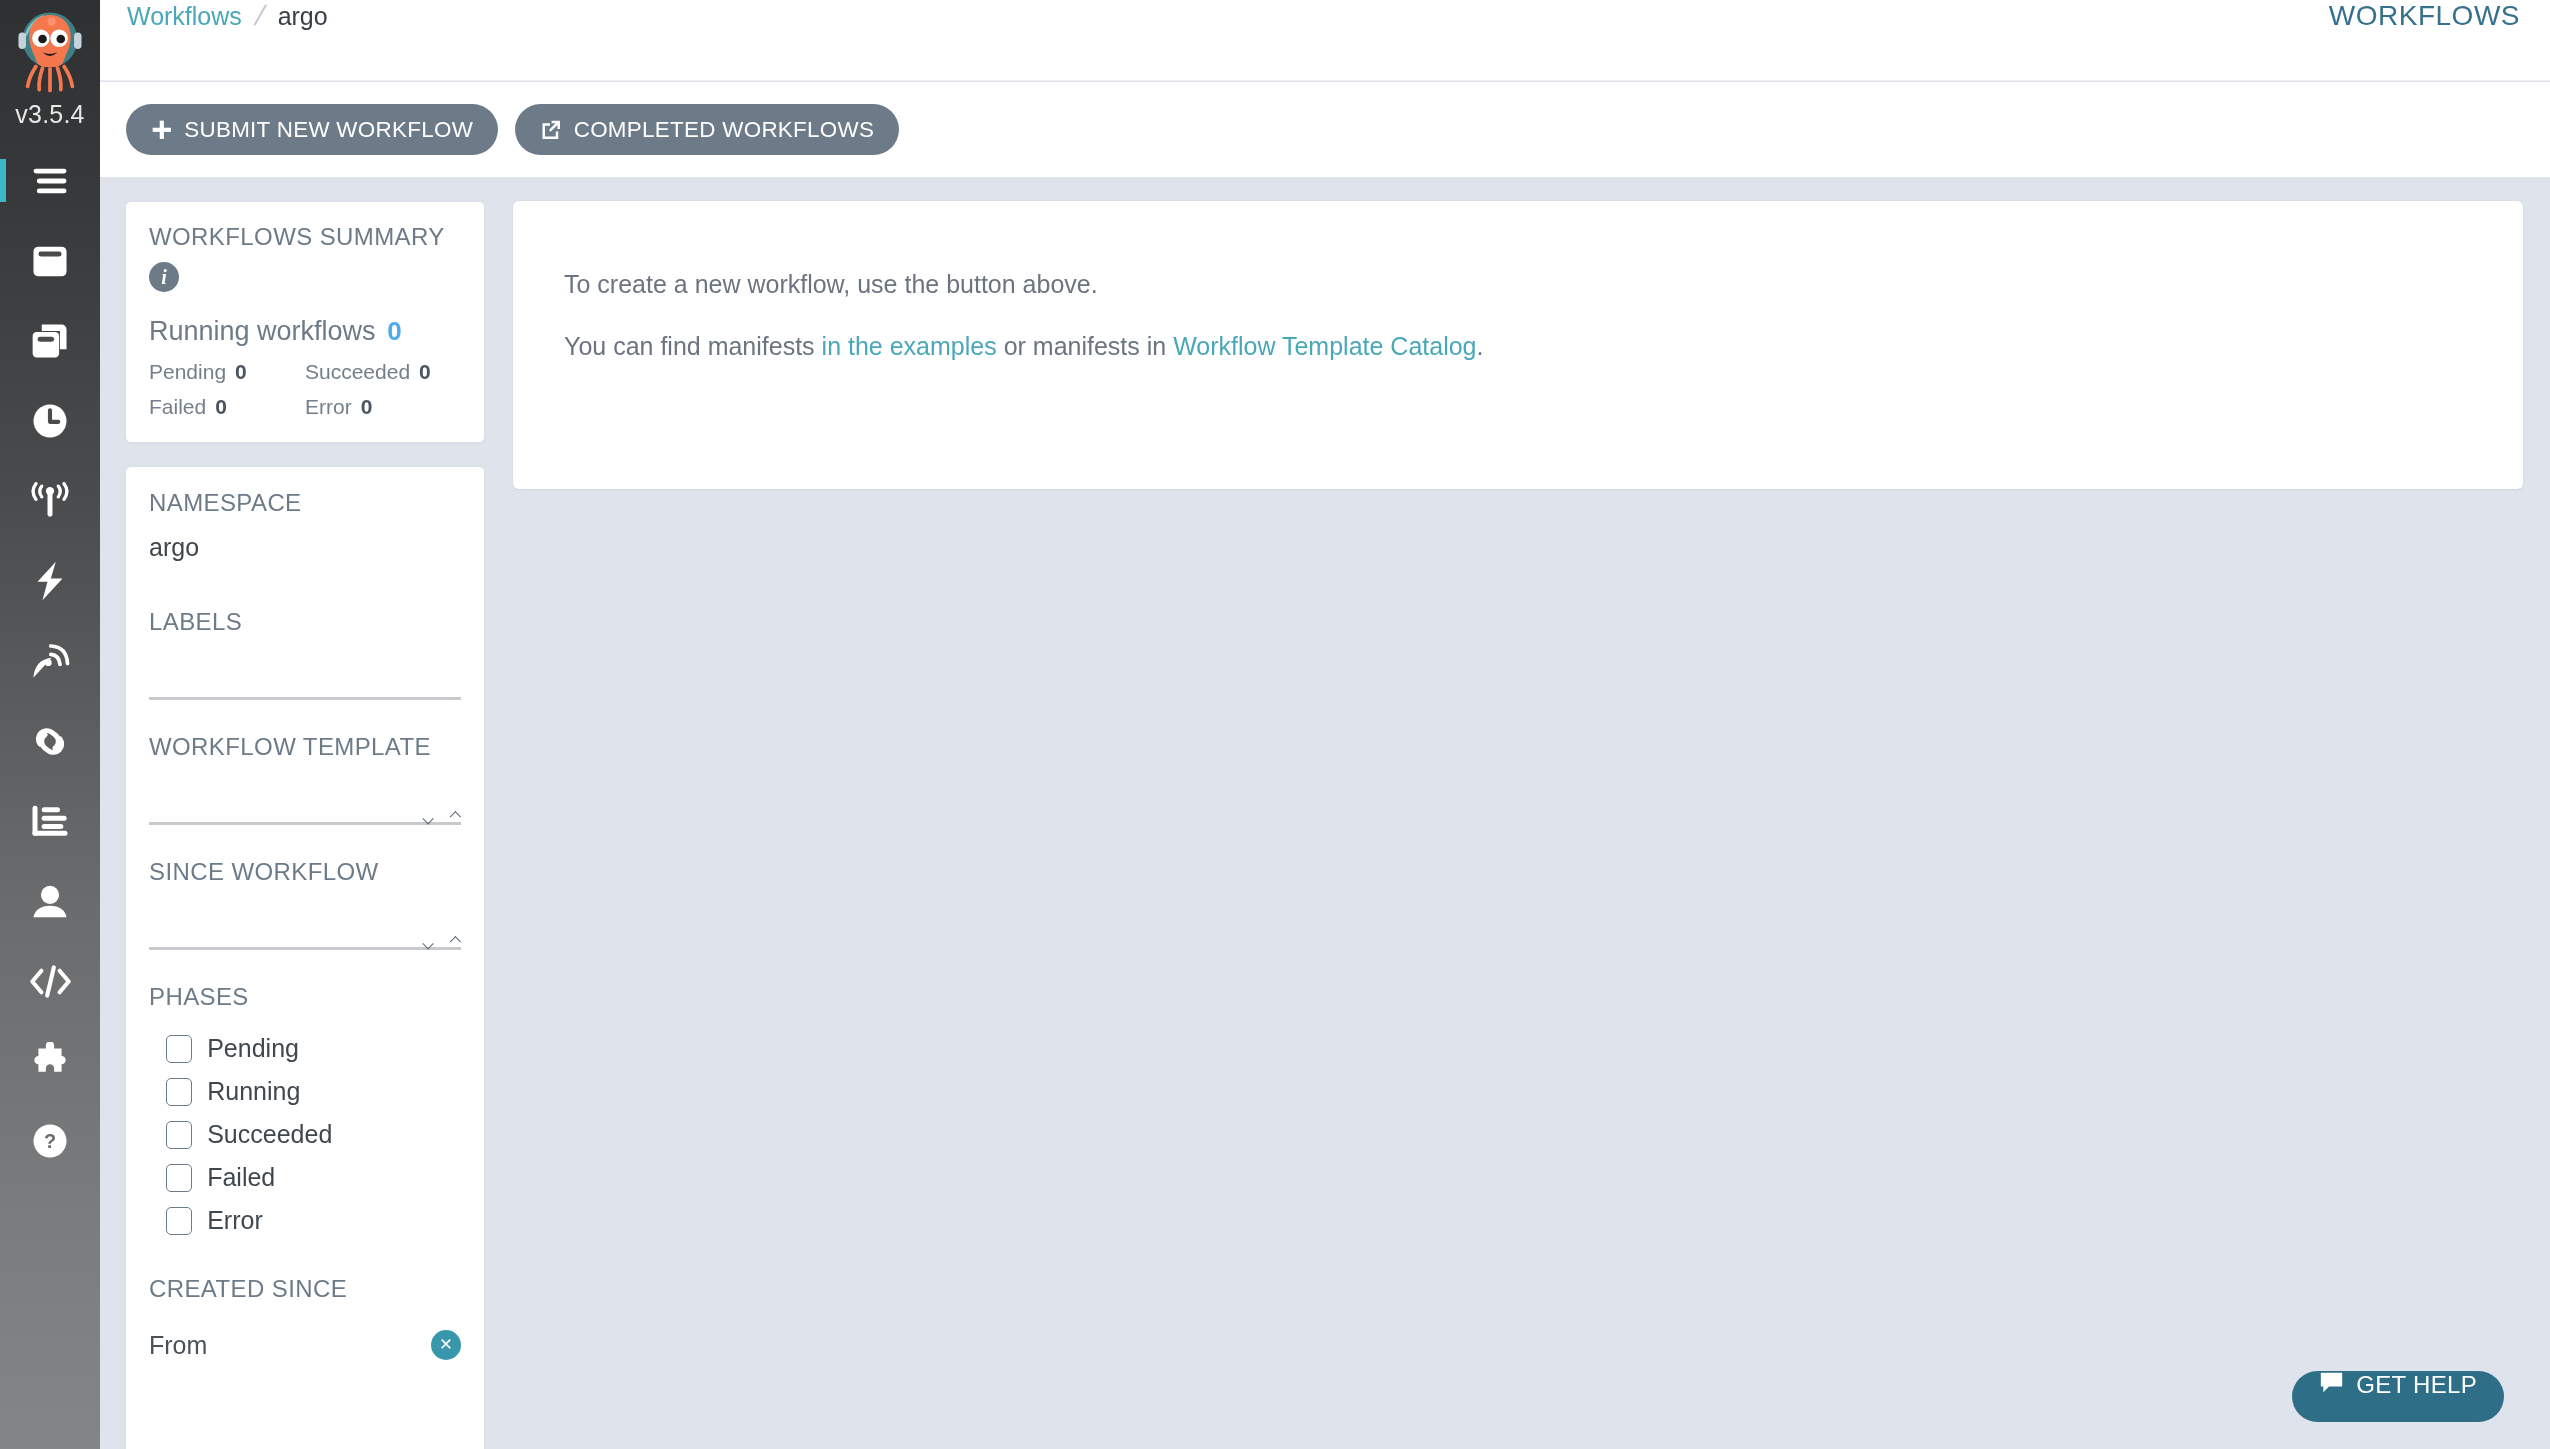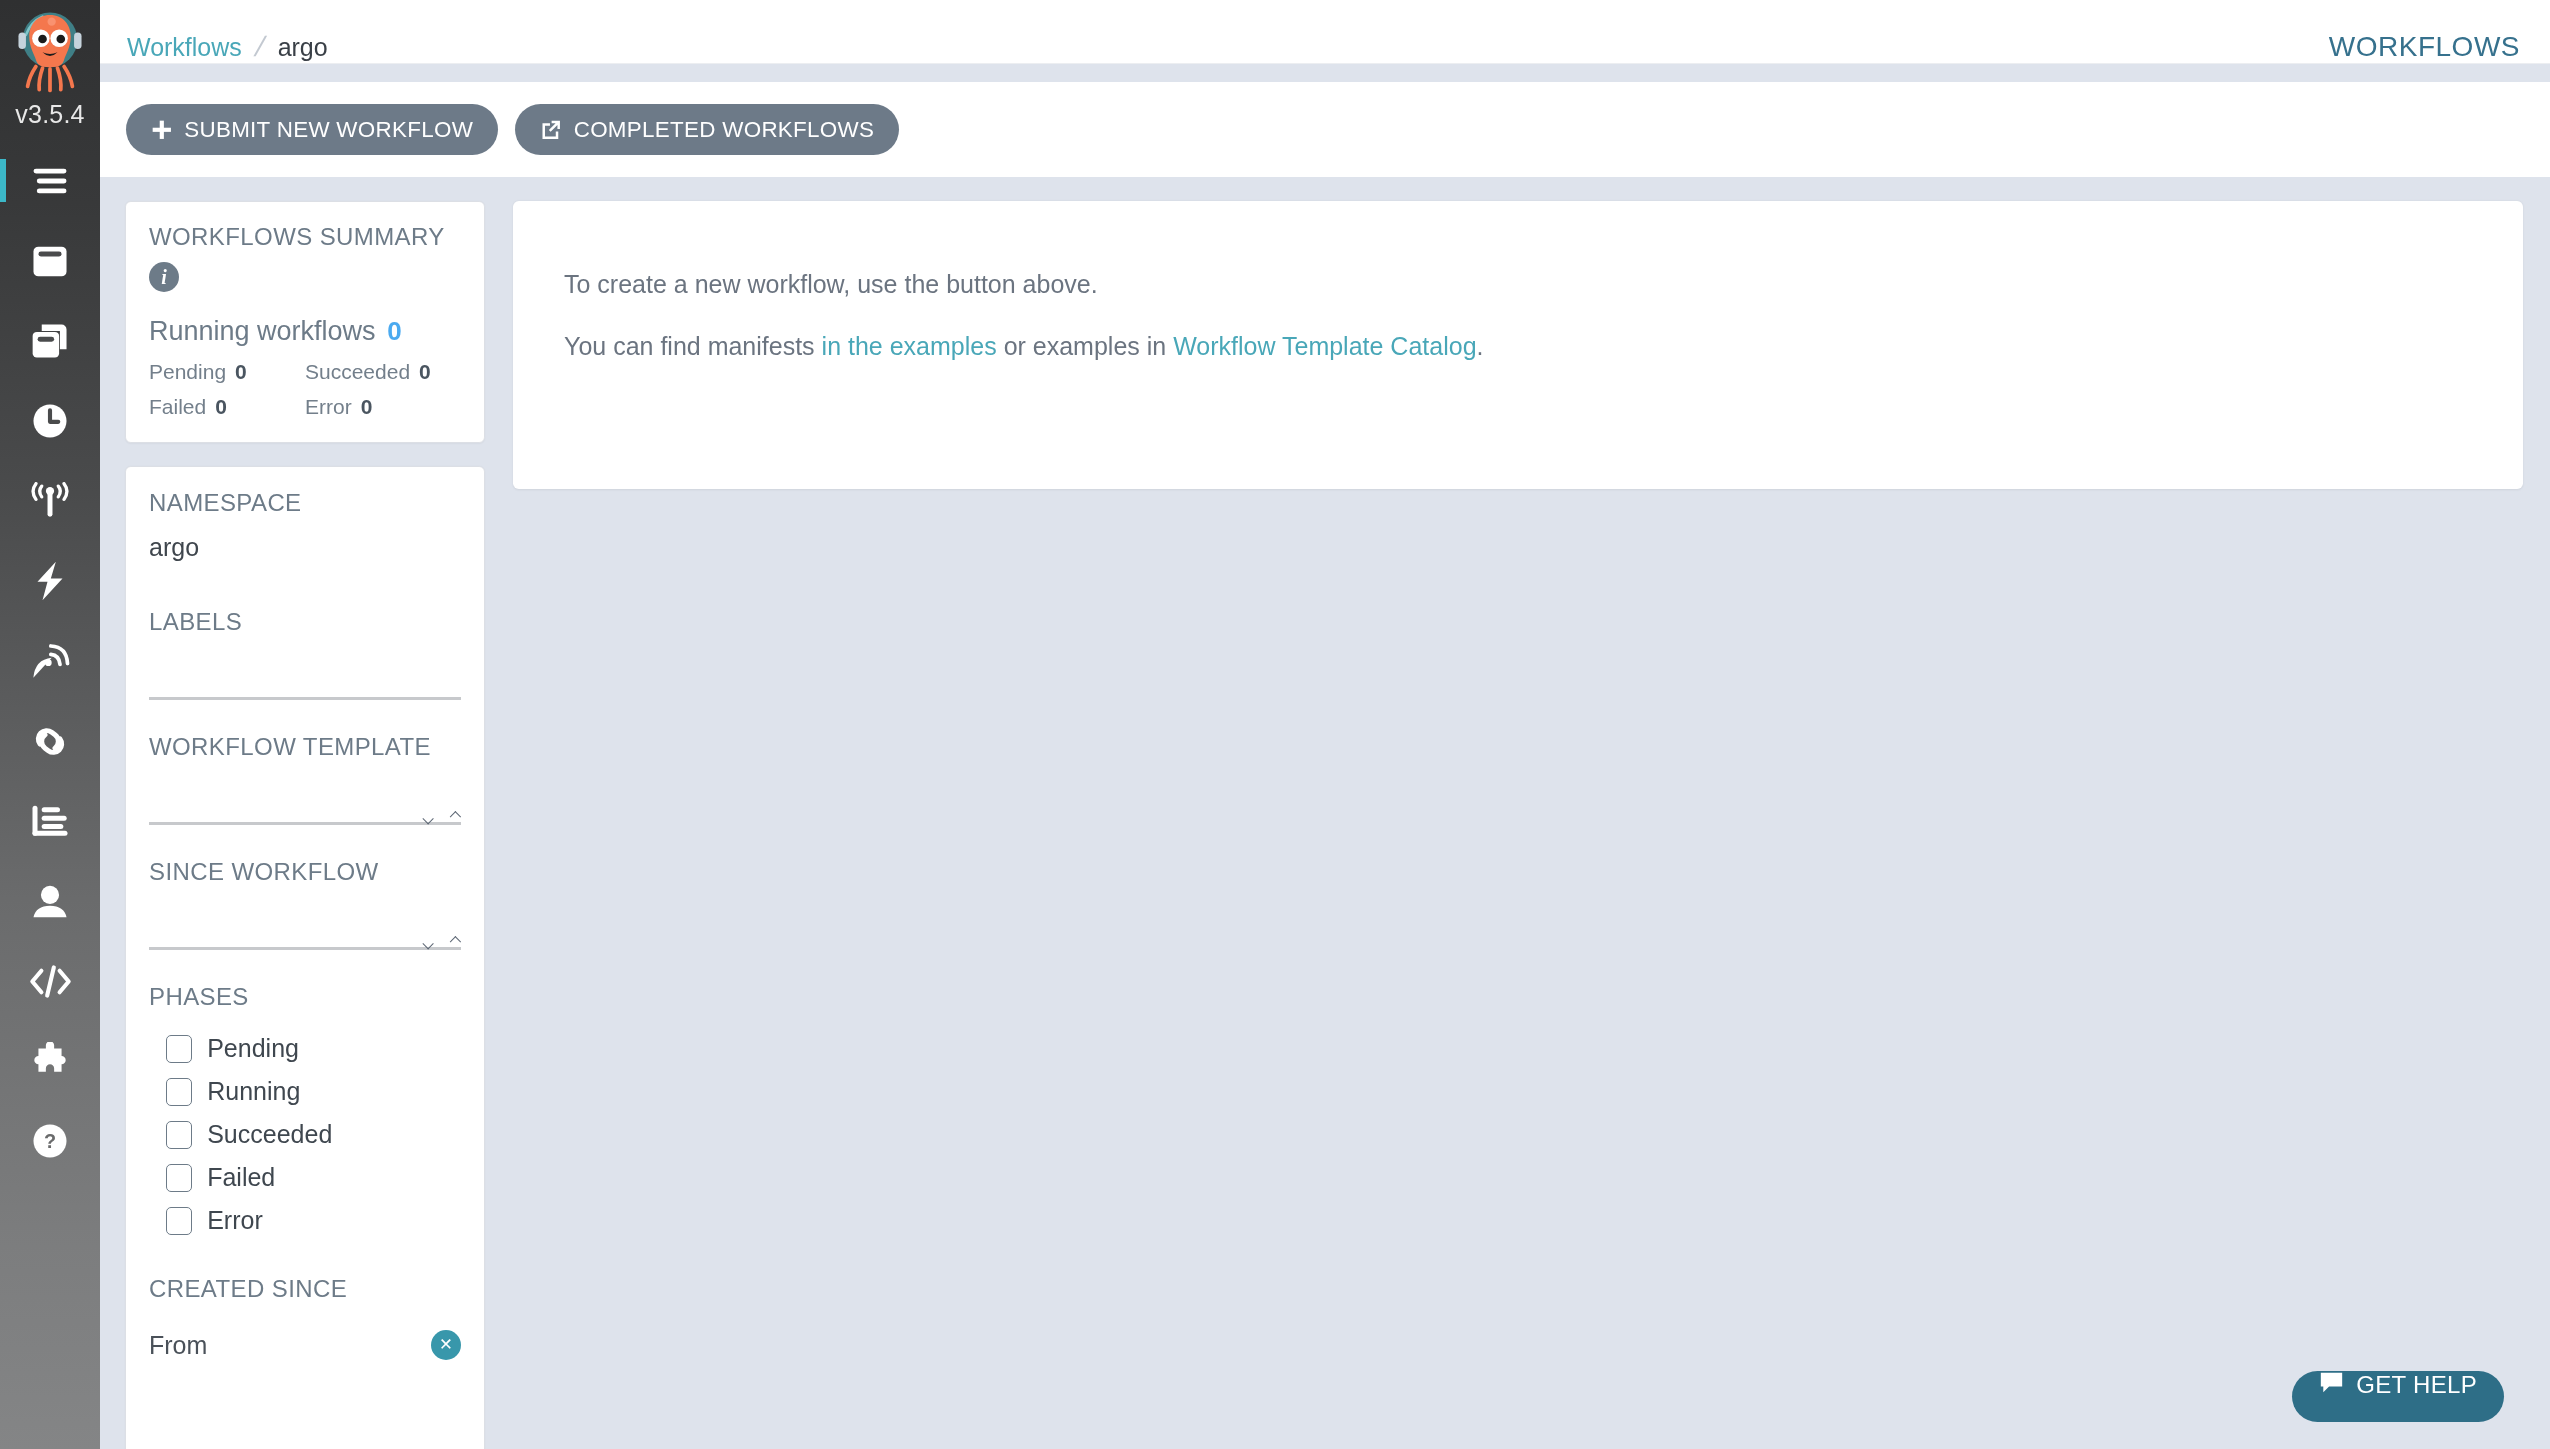--- a/index.html
+++ b/index.html
@@ -29,23 +29,23 @@
     position: relative;
   }
   .nav-item .ind {
     position: absolute; left: 0; top: 18px; width: 5.8px; height: 43px;
     background: #3cb8c8; border-radius: 0;
   }
   .nav-item svg { display: block; }
 
   
   #header {
-    position: absolute; left: 100px; top: 0; right: 0; height: 64px;
+    position: absolute; left: 100px; top: 0; right: 0; height: 81px;
     background: #ffffff; border-bottom: 0.8px solid #eceef1;
-    display: flex; align-items: flex-end;
+    display: flex; align-items: flex-start;
   }
   #breadcrumb {
     display: flex; align-items: center; margin-left: 27px; gap: 0px;
   }
   #breadcrumb .crumb-link {
     color: #49a7b8; font-size: 25px; text-decoration: none; cursor: pointer;
   }
   #breadcrumb .crumb-sep {
     color: #c3c9d1; font-size: 28px; margin: 0 14px; transform: skewX(-16deg);
     display: inline-block; font-weight: 300;
@@ -435,21 +435,21 @@
           <span id="from-label">From</span>
           <span id="clear-from-btn">✕</span>
         </div>
       </div>
     </div>
   </div>
 
   <div id="content-card">
     <div id="empty-sub">To create a new workflow, use the button above.</div>
     <div id="empty-hint">
-      <span>You can find manifests </span><a>in the examples</a><span> or examples in </span><a>Workflow Template Catalog</a><span>.</span>
+      <span>You can find manifests </span><a>in the examples</a><span> or manifests in </span><a>Workflow Template Catalog</a><span>.</span>
     </div>
   </div>
 
   <button id="get-help-btn">
     <svg width="25" height="23" viewBox="0 0 30 28">
       <path d="M2 2 h26 v17 H12 l-7 7 v-7 H2 z" fill="#ffffff"></path>
     </svg>
     <span>GET HELP</span>
   </button>
 </div>

